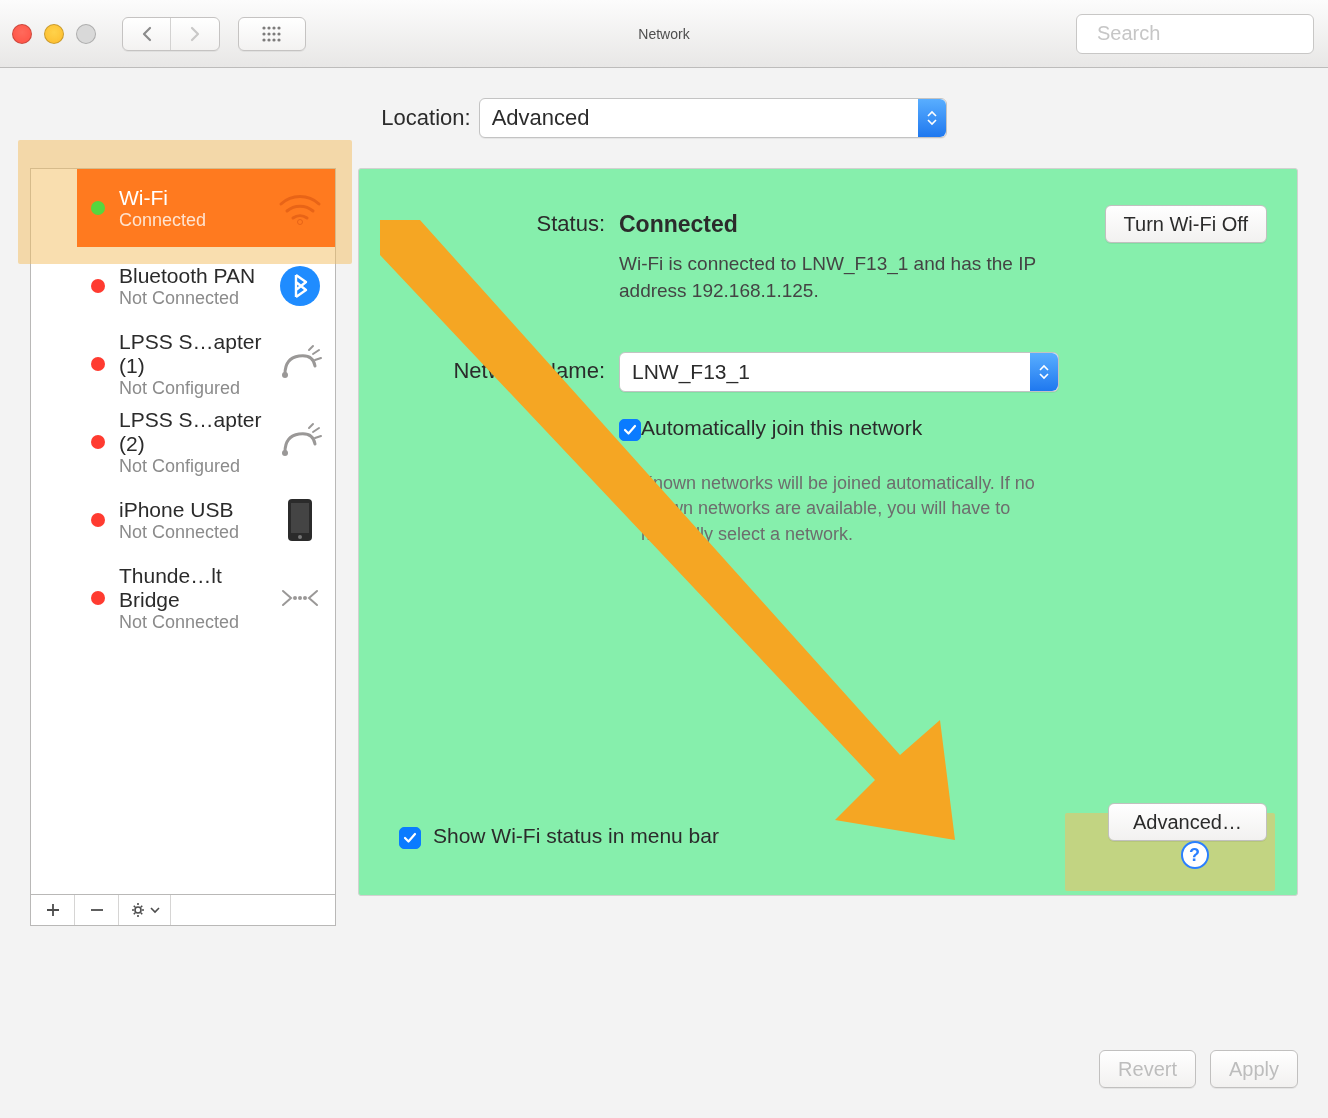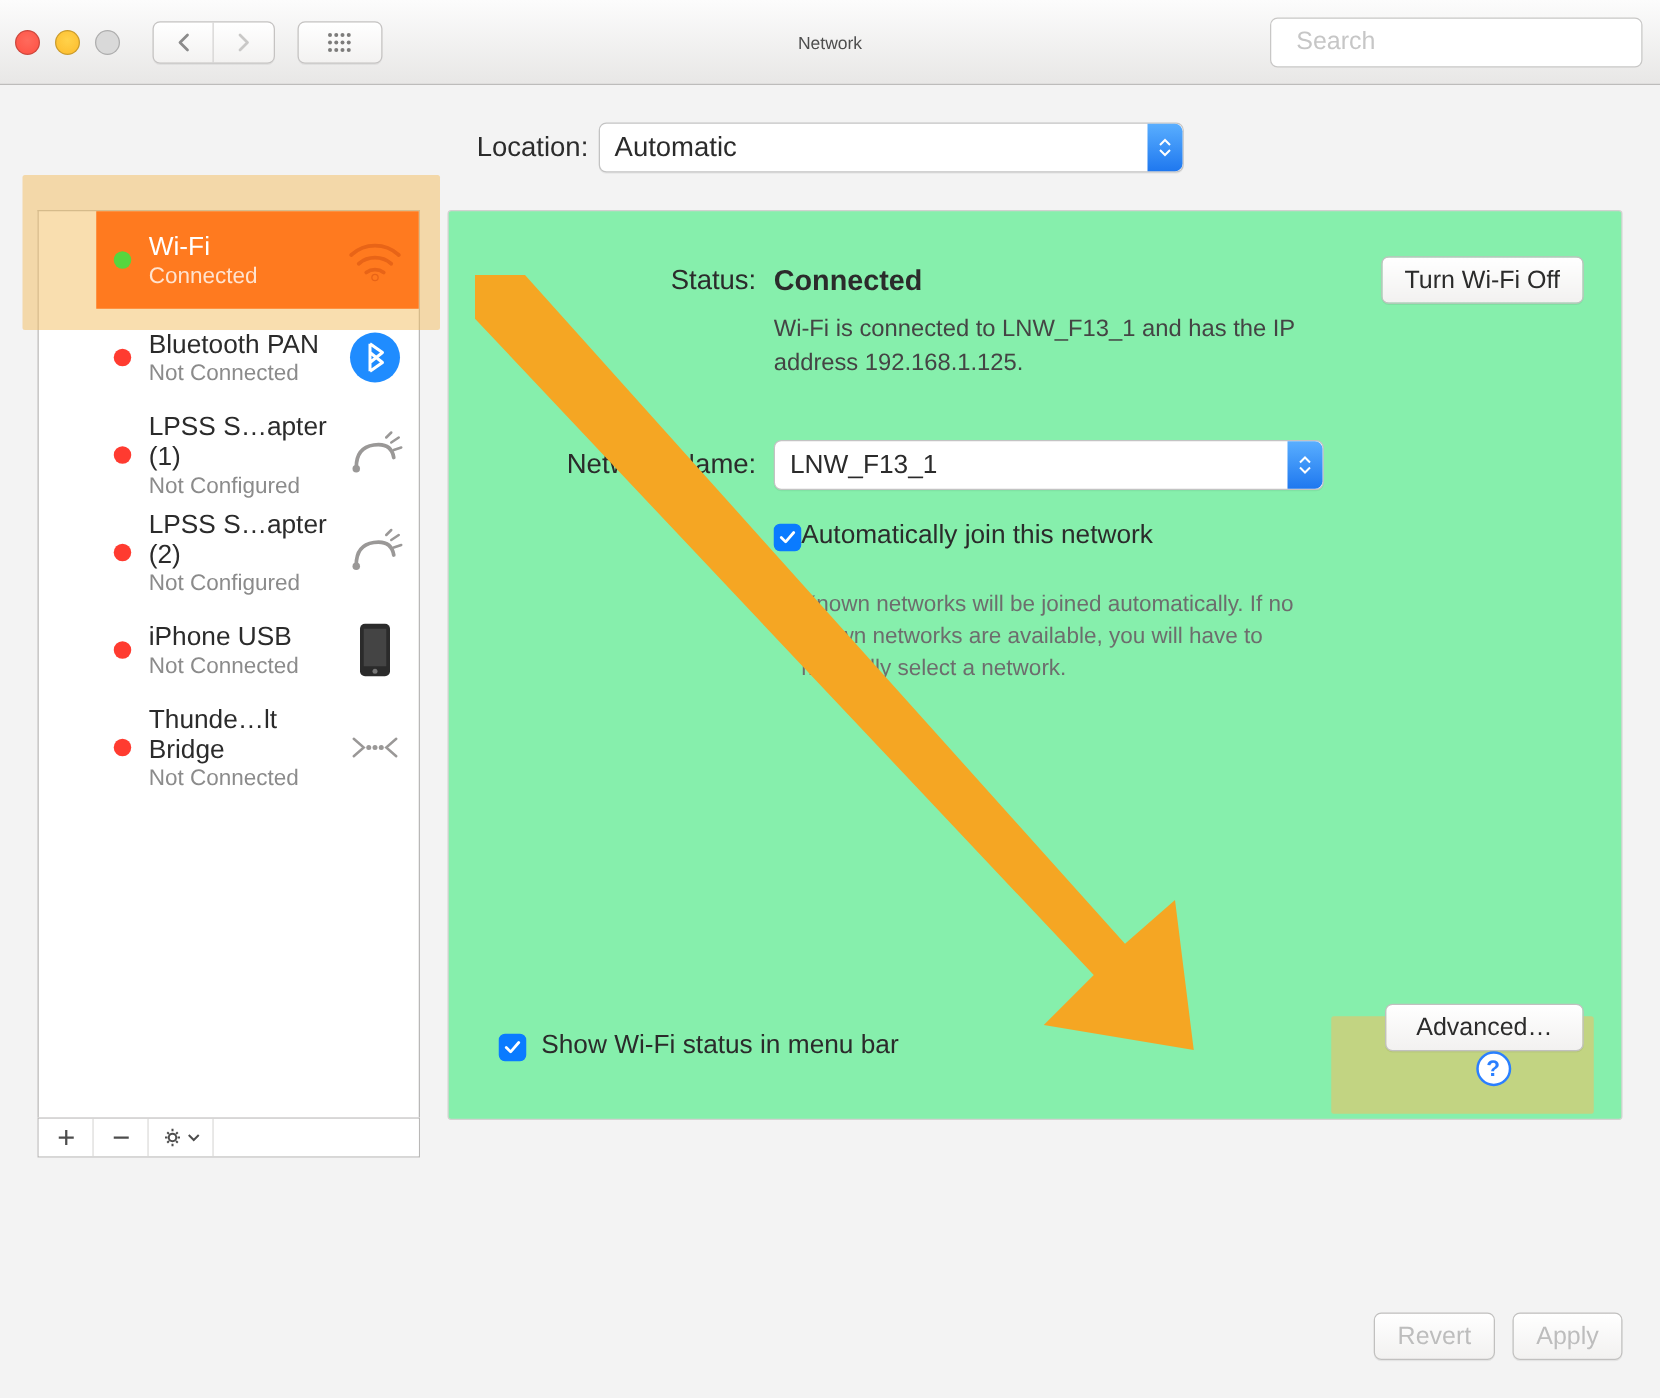--- a/index.html
+++ b/index.html
@@ -36,21 +36,21 @@
   .segbtn > button:last-child { border-right: none; }
 
   .toolbar-title {
     position: absolute; left: 50%; top: 50%; transform: translate(-50%,-50%);
     color: #4e4e4e; font-size: 14px;
   }
 
   .search-wrap {
     margin-left: auto;
     display: flex; align-items: center;
-    width: 298px; height: 40px;
+    width: 238px; height: 40px;
     background: #fff; border: 1px solid #c8c7c6; border-radius: 6px;
     padding: 0 10px;
     color: #c6c6c6;
   }
   .search-wrap input {
     flex: 1; border: none; outline: none; font-size: 20px; color: #555;
     background: transparent; margin-left: 8px;
   }
   .search-wrap input::placeholder { color: #c6c6c6; }
 
@@ -219,21 +219,21 @@
         <circle cx="7.5" cy="7.5" r="5.5" fill="none" stroke="#c3c3c3" stroke-width="2"></circle>
         <line x1="12" y1="12" x2="16.5" y2="16.5" stroke="#c3c3c3" stroke-width="2" stroke-linecap="round"></line>
       </svg>
     <input type="text" placeholder="Search" style="">
   </div>
 </div>
 
 <div class="location-row">
   <div class="lbl">Location:</div>
   <div class="mac-select" style="width:468px">
-    <span>Automatic</span>
+    <span>Advanced</span>
     <span class="stepper">
       <svg viewBox="0 0 10 8">
           <path d="M1 6 L5 2 L9 6" fill="none" stroke="#fff" stroke-width="1.6"></path>
         </svg>
       <svg viewBox="0 0 10 8">
           <path d="M1 2 L5 6 L9 2" fill="none" stroke="#fff" stroke-width="1.6"></path>
         </svg>
     </span>
   </div>
 </div>

